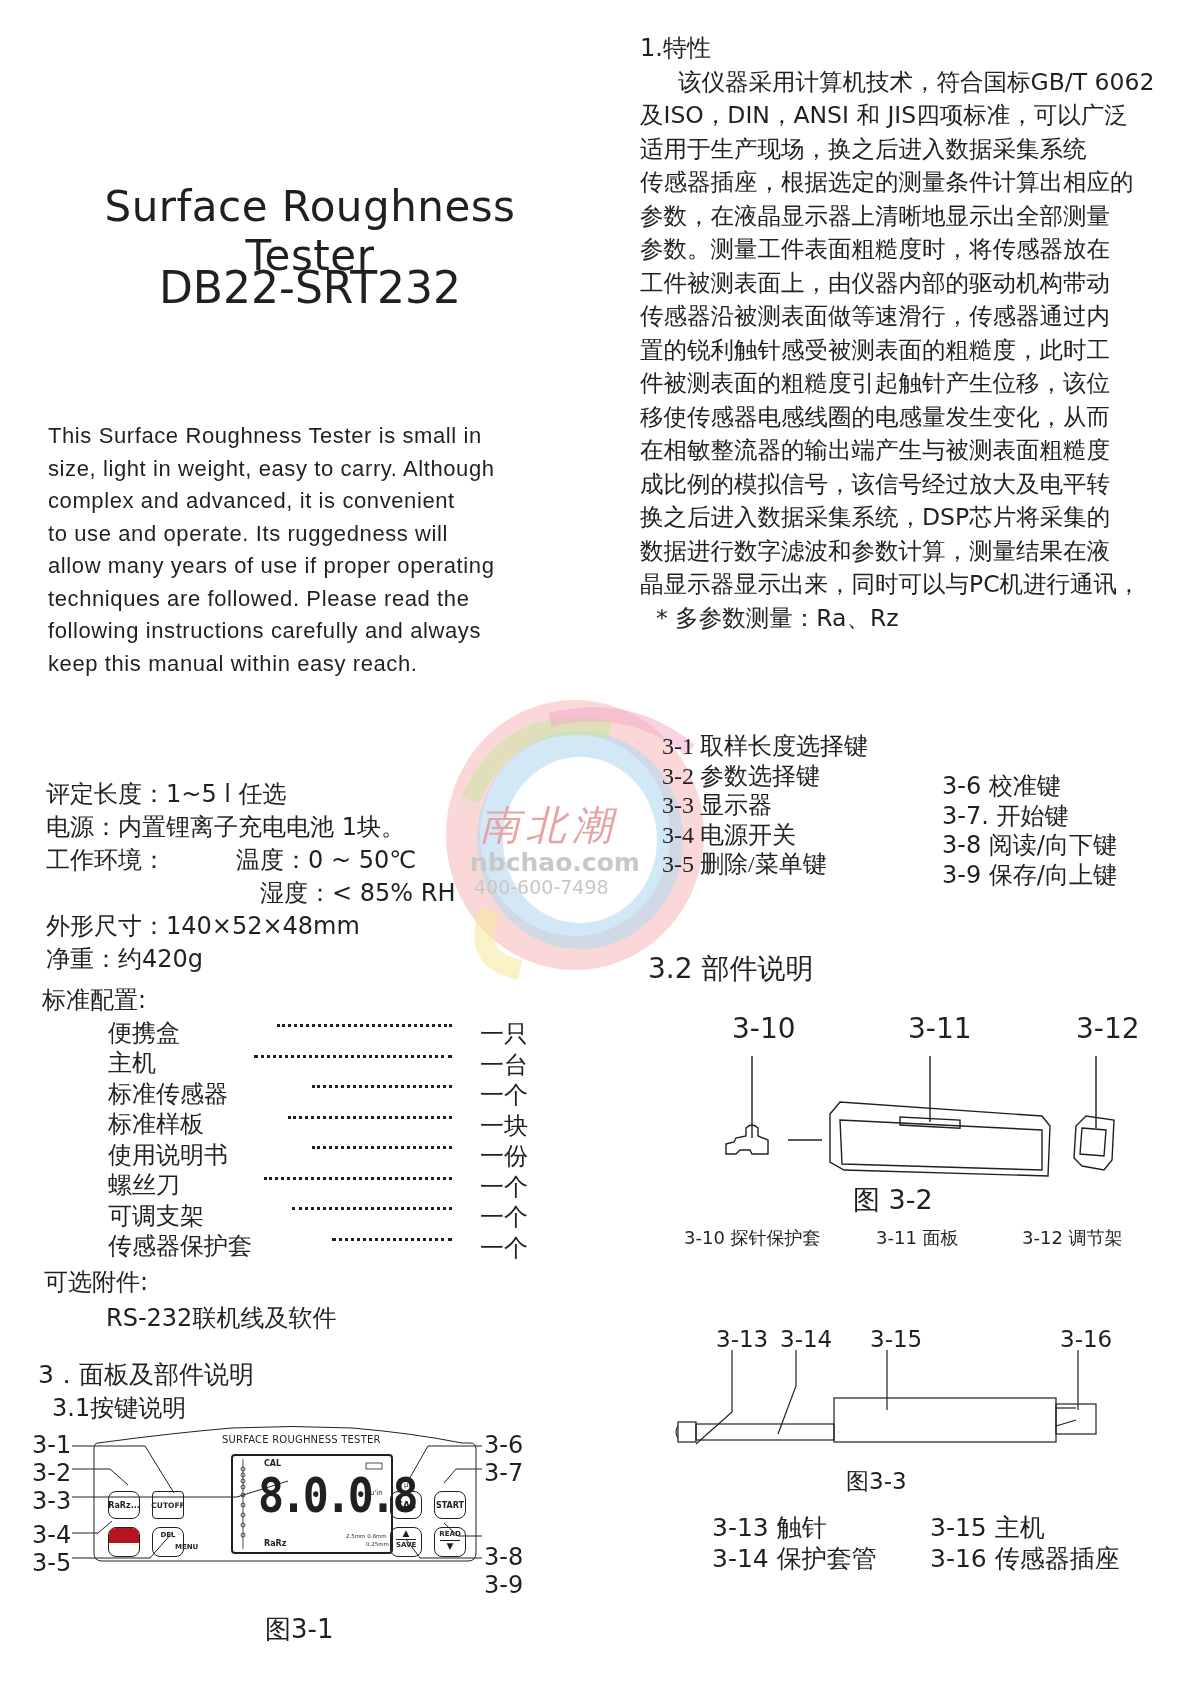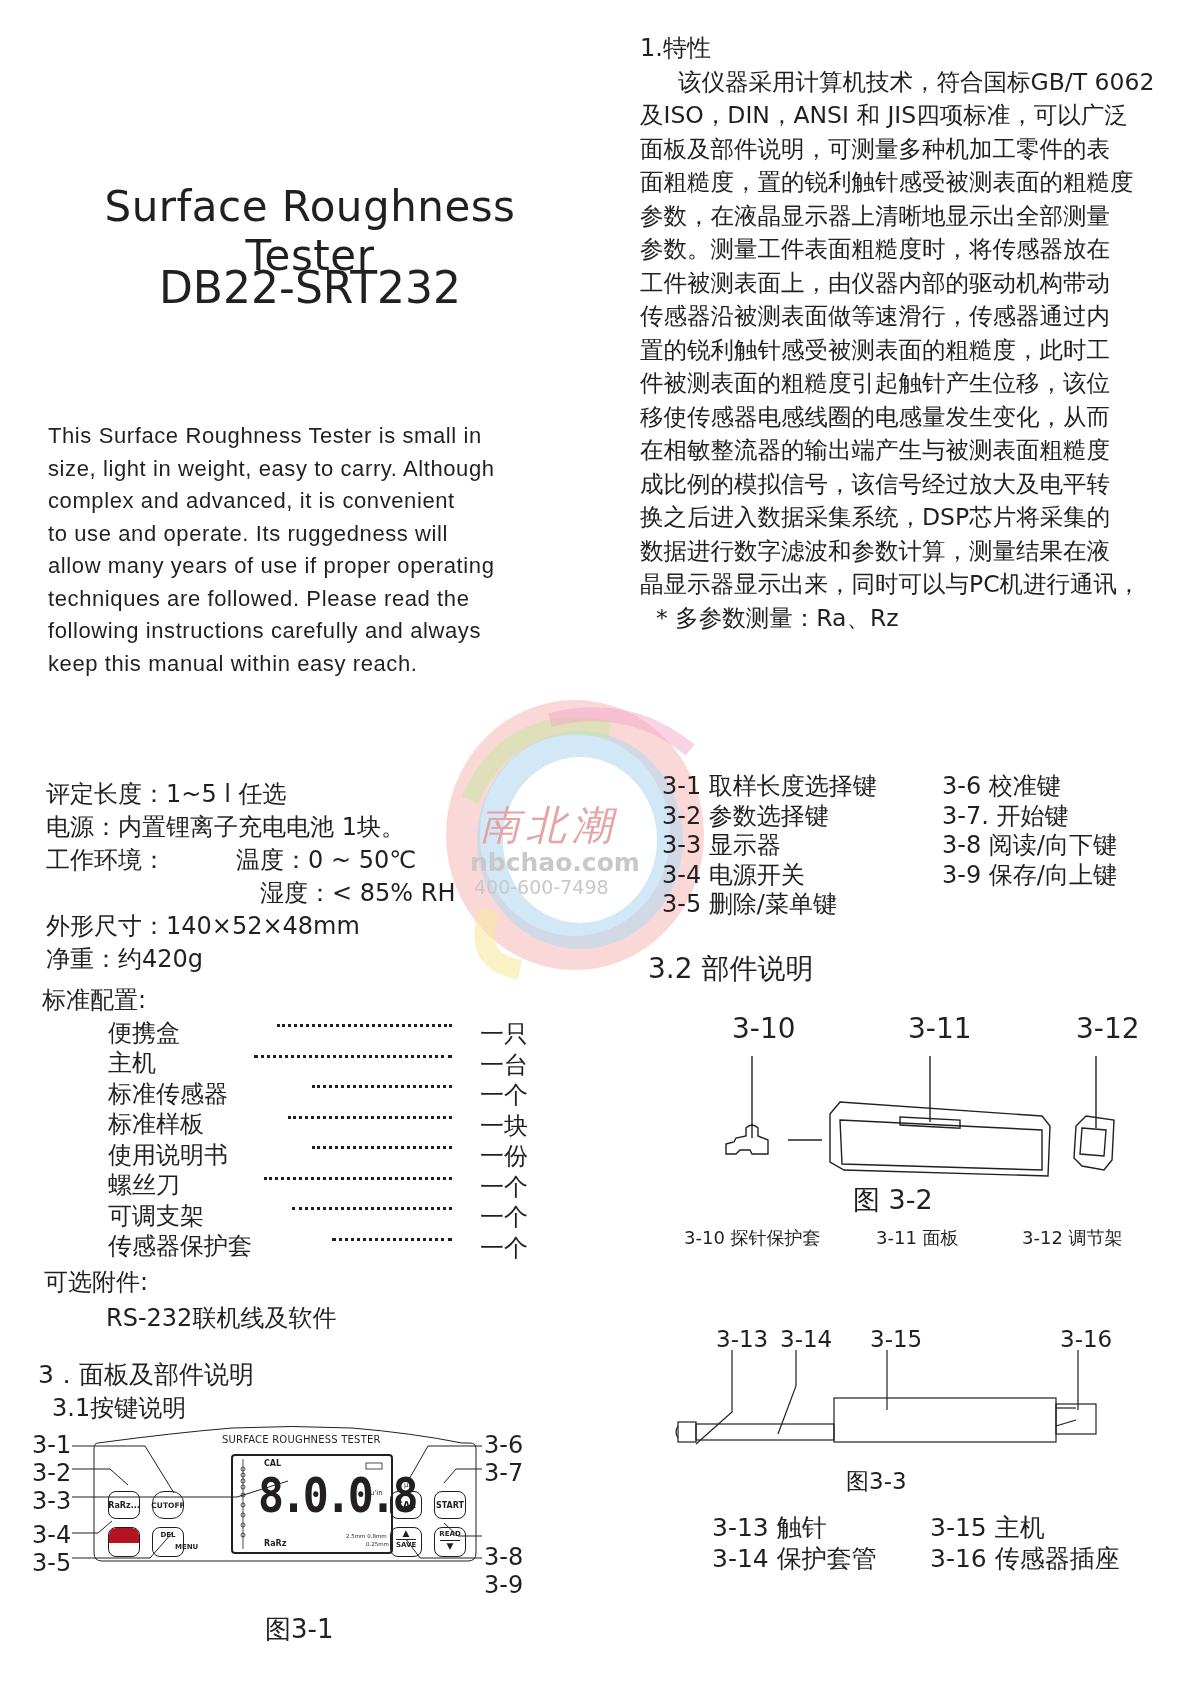--- a/index.html
+++ b/index.html
@@ -23,21 +23,21 @@
   .cfg .item{position:relative;height:30.5px;display:flex;align-items:flex-end;}
   .cfg .name{white-space:nowrap;}
   .cfg .dots{position:absolute;right:76px;top:6px;border-top:3px dotted #231f20;}
   .cfg .qty{position:absolute;right:0;top:0;}
   .opt-h{left:44px;top:1266px;font-size:24px;}
   .opt-v{left:106px;top:1302px;font-size:24px;}
   .sec3{left:38px;top:1358px;font-size:25px;}
   .sec31{left:52px;top:1392px;font-size:24px;}
   .fig31{left:32px;top:1425px;width:540px;height:200px;}
   .fig31cap{left:265px;top:1612px;font-size:26px;}
-  .keys{left:662px;top:772px;font-size:24px;line-height:29.5px;}
+  .keys{left:662px;top:732px;font-size:24px;line-height:29.5px;font-family:Liberation Serif, serif;}
   .keys2{left:942px;top:772px;font-size:24px;line-height:29.5px;}
   .sec32{left:648px;top:950px;font-size:28px;}
   .fig32{left:690px;top:1010px;width:460px;height:200px;}
   .lbl{font-size:28px;}
   .fig32cap{left:853px;top:1182px;font-size:27px;}
   .fig32parts{top:1226px;font-size:18px;}
   .fig33{left:660px;top:1330px;width:480px;height:140px;}
   .fig33cap{left:846px;top:1466px;font-size:23px;}
   .parts33a{left:712px;top:1512px;font-size:25px;line-height:31px;}
   .parts33b{left:930px;top:1512px;font-size:25px;line-height:31px;}
@@ -70,22 +70,22 @@
   <span>allow many years of use if  proper  operating</span>
   <span>techniques are followed. Please read the</span>
   <span>following instructions  carefully  and  always</span>
   <span>keep this manual within easy reach.</span>
 </div>
 
 <div class="abs feat">
   <span class="ln h">1.特性</span>
   <span class="ln ind">该仪器采用计算机技术，符合国标GB/T 6062</span>
   <span class="ln">及ISO，DIN，ANSI 和 JIS四项标准，可以广泛</span>
-  <span class="ln">面板及部件说明，可测量多种机加工零件的表</span>
-  <span class="ln">面粗糙度，置的锐利触针感受被测表面的粗糙度</span>
+  <span class="ln">适用于生产现场，换之后进入数据采集系统</span>
+  <span class="ln">传感器插座，根据选定的测量条件计算出相应的</span>
   <span class="ln">参数，在液晶显示器上清晰地显示出全部测量</span>
   <span class="ln">参数。测量工件表面粗糙度时，将传感器放在</span>
   <span class="ln">工件被测表面上，由仪器内部的驱动机构带动</span>
   <span class="ln">传感器沿被测表面做等速滑行，传感器通过内</span>
   <span class="ln">置的锐利触针感受被测表面的粗糙度，此时工</span>
   <span class="ln">件被测表面的粗糙度引起触针产生位移，该位</span>
   <span class="ln">移使传感器电感线圈的电感量发生变化，从而</span>
   <span class="ln">在相敏整流器的输出端产生与被测表面粗糙度</span>
   <span class="ln">成比例的模拟信号，该信号经过放大及电平转</span>
   <span class="ln">换之后进入数据采集系统，DSP芯片将采集的</span>
@@ -192,21 +192,21 @@
   
   <div class="abs" style="left:232px;top:34px;font-size:8px;font-weight:bold;">CAL</div>
   <div class="abs" style="left:226px;top:42px;font-family:'DejaVu Sans Mono',monospace;font-size:48px;font-weight:bold;letter-spacing:-4px;transform:scaleX(0.9);transform-origin:left;">8.0.0.8</div>
   <div class="abs" style="left:340px;top:56px;font-size:7px;line-height:8px;padding-left:32px;">µm</div>
   <div class="abs" style="left:338px;top:64px;font-size:7px;line-height:8px;">u'in</div>
   <div class="abs" style="left:232px;top:114px;font-size:8px;font-weight:bold;">RaRz</div>
   <div class="abs" style="left:314px;top:108px;font-size:5.5px;white-space:nowrap;">2.5mm 0.8mm</div>
   <div class="abs" style="left:334px;top:116px;font-size:5.5px;">0.25mm</div>
   
   <div class="abs" style="left:76px;top:66px;width:30px;height:26px;border:1.5px solid #231f20;border-radius:8px;font-size:8px;font-weight:bold;display:flex;align-items:center;justify-content:center;">RaRz...</div>
-  <div class="abs" style="left:120px;top:66px;width:30px;height:26px;border:1.5px solid #231f20;border-radius:12px;font-size:7.5px;font-weight:bold;display:flex;align-items:center;justify-content:center;">CUTOFF</div>
+  <div class="abs" style="left:120px;top:66px;width:30px;height:26px;border:1.5px solid #231f20;border-radius:4px;font-size:7.5px;font-weight:bold;display:flex;align-items:center;justify-content:center;">CUTOFF</div>
   <div class="abs" style="left:76px;top:102px;width:30px;height:28px;border:1.5px solid #231f20;border-radius:8px;overflow:hidden;">
     <div style="height:55%;background:#b3141f;"></div>
   </div>
   <div class="abs" style="left:120px;top:102px;width:30px;height:28px;border:1.5px solid #231f20;border-radius:8px;font-size:7px;font-weight:bold;text-align:center;line-height:11px;">
     <div style="margin-top:2px;">DEL</div>
     <div style="border-top:1px solid #231f20;margin:0 22px;">MENU</div>
   </div>
   <div class="abs" style="left:358px;top:66px;width:30px;height:26px;border:1.5px solid #231f20;border-radius:8px;font-size:9px;font-weight:bold;display:flex;align-items:center;justify-content:center;">CAL</div>
   <div class="abs" style="left:402px;top:66px;width:30px;height:26px;border:1.5px solid #231f20;border-radius:8px;font-size:8px;font-weight:bold;display:flex;align-items:center;justify-content:center;">START</div>
   <div class="abs" style="left:358px;top:102px;width:30px;height:28px;border:1.5px solid #231f20;border-radius:8px;font-size:7px;font-weight:bold;text-align:center;line-height:11px;">

